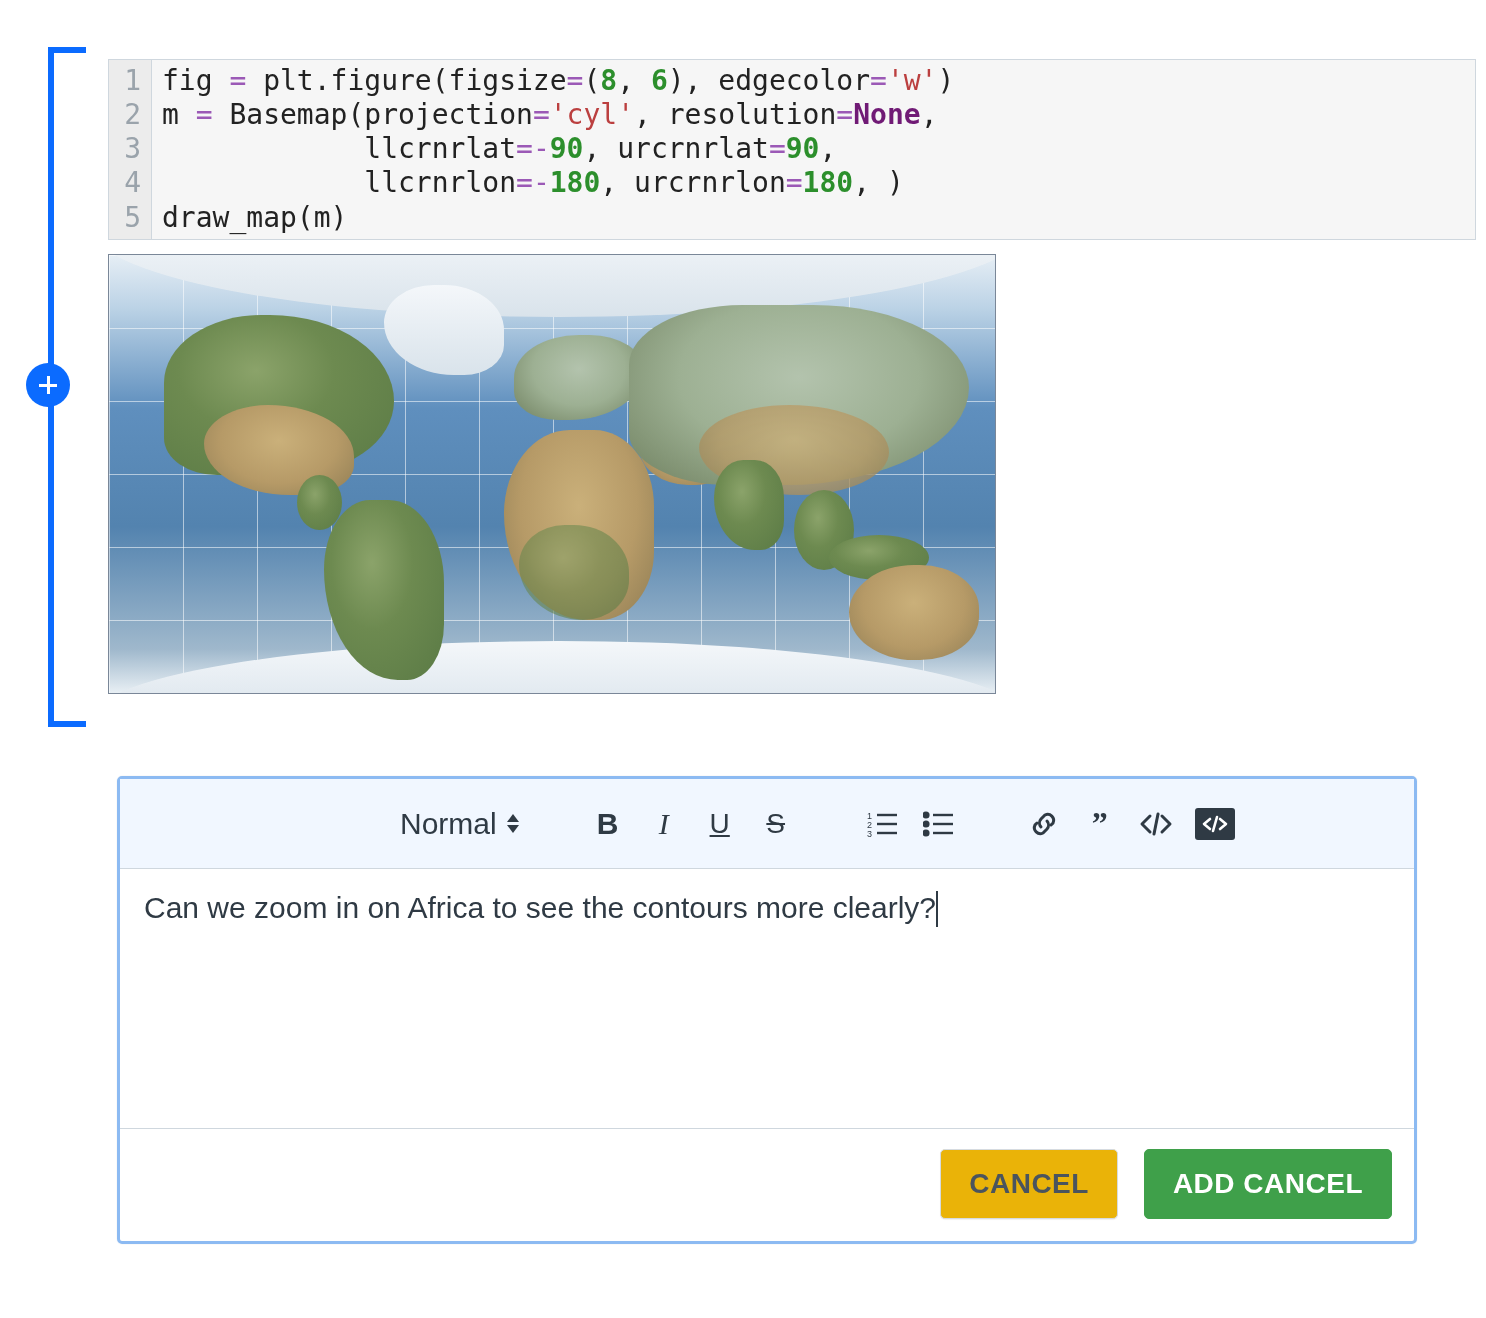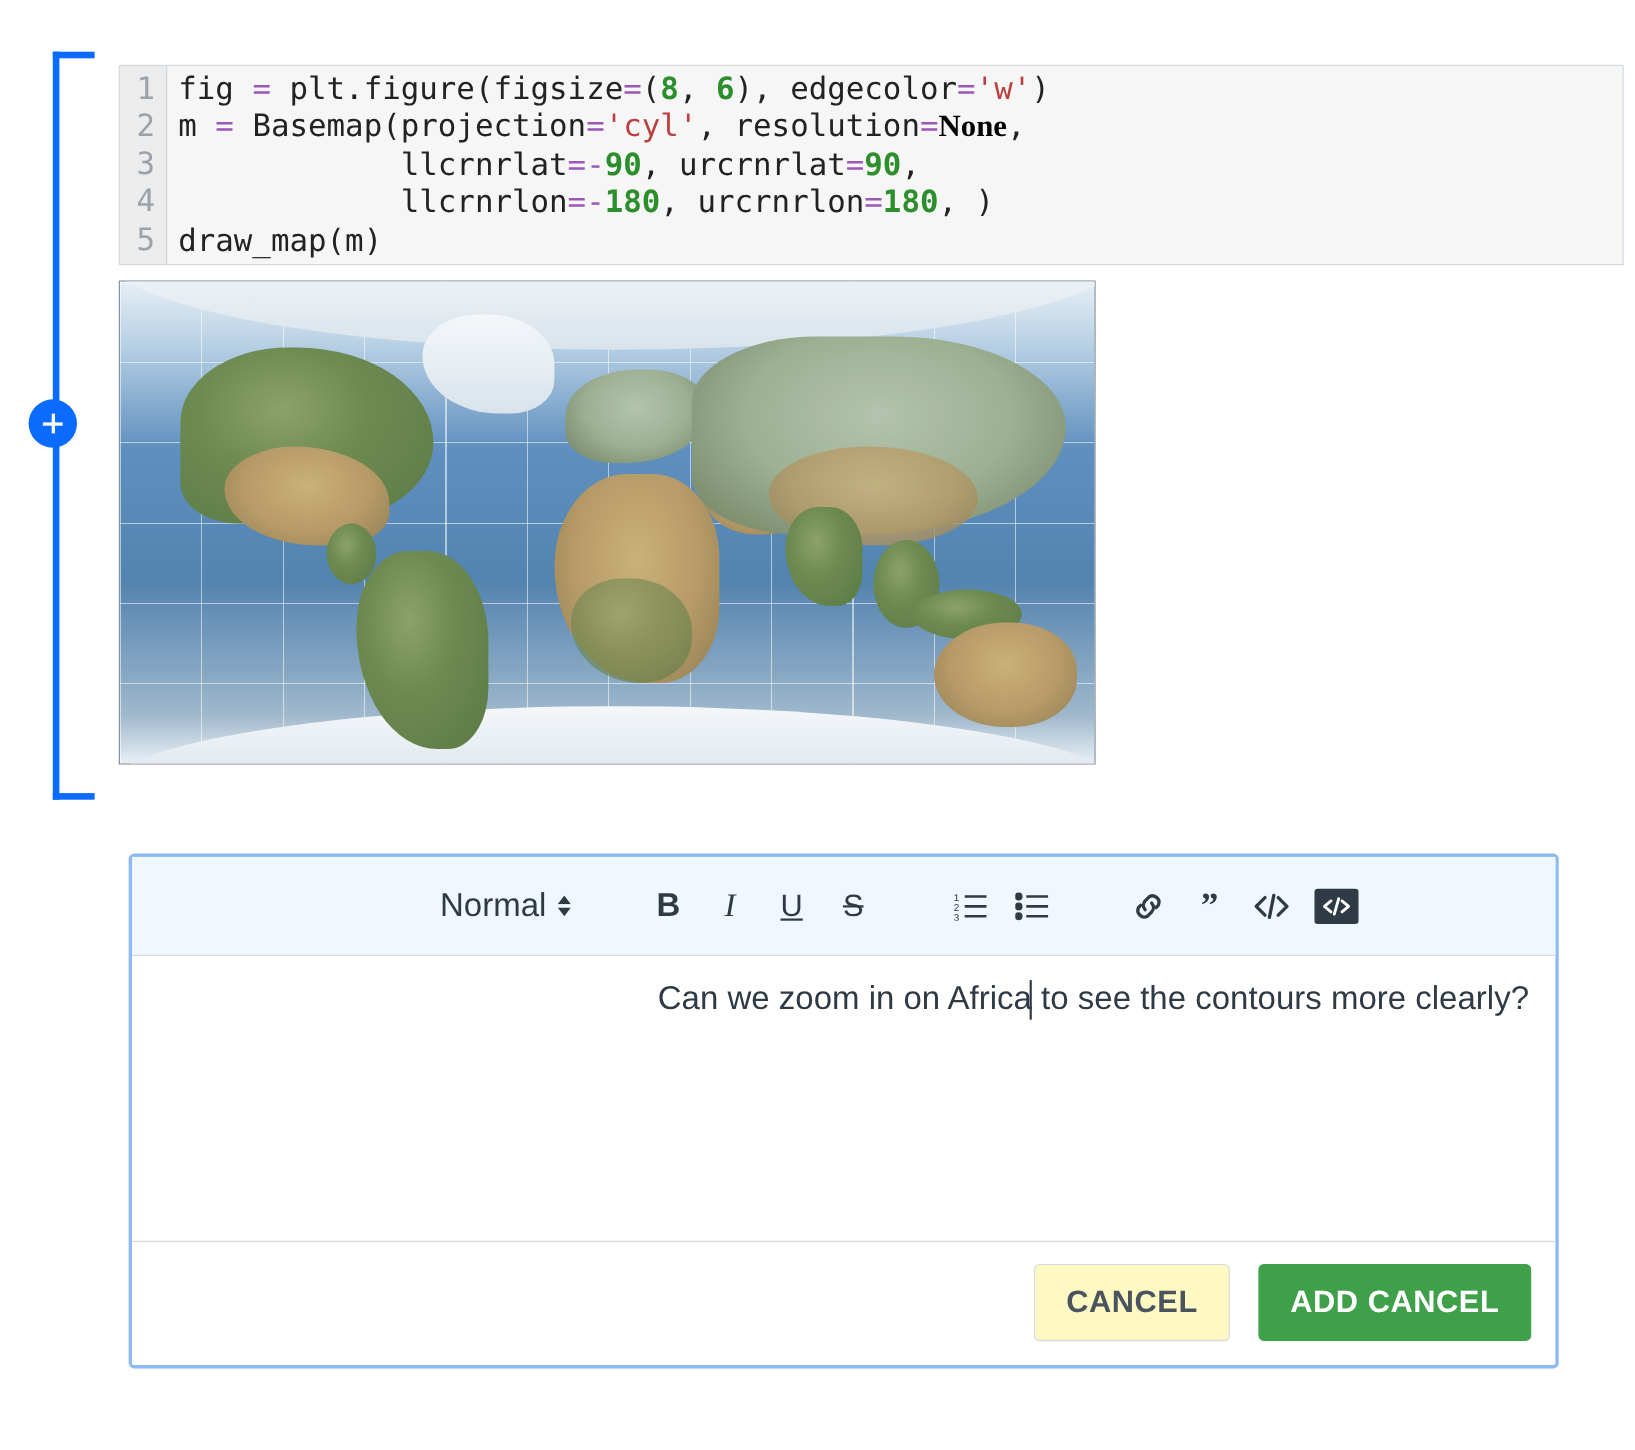--- a/index.html
+++ b/index.html
@@ -89,21 +89,21 @@
   .gutter div { min-width: 22px; }
   .code {
     padding: 4px 10px;
     white-space: pre;
     color: #222;
     flex: 1;
   }
   .tok-op    { color: #9b59b6; }
   .tok-num   { color: #2c8f2c; font-weight: 600; }
   .tok-str   { color: #bb3f3f; }
-  .tok-const { color: #000000; font-weight: 700; font-family: Liberation Serif, serif; }
+  .tok-const { color: #701a75; font-weight: 700; }
   .tok-negop { color: #9b59b6; }
 
   
   .output-area {
     margin-top: 14px;
     padding: 0;
   }
   .map-frame {
     width: 888px;
     height: 440px;
@@ -167,21 +167,20 @@
     background:#2f3a44; color:#fff; border-radius:3px; width:40px; height:32px;
   }
 
   .comment-editor {
     min-height: 260px;
     padding: 22px 24px;
     font-size: 30px;
     color: #2f3a44;
     border-bottom: 1px solid #cfd7de;
     position: relative;
-    text-align: right;
   }
   .comment-editor .caret {
     position:absolute; top:22px; height:36px; width:0;
     border-left: 2px solid #2f3a44;
   }
 
   .comment-actions {
     display:flex;
     justify-content:flex-end;
     align-items:center;
@@ -191,21 +190,21 @@
   .btn {
     font-size: 28px;
     letter-spacing: 0.5px;
     font-weight: 600;
     padding: 18px 28px;
     border-radius: 5px;
     border: 1px solid transparent;
     cursor: pointer;
   }
   .btn-cancel {
-    background:#fef9c3;
+    background:#eab308;
     border-color:#d6dbe0;
     color:#4a545e;
     box-shadow: 0 1px 1px rgba(0,0,0,0.06);
   }
   .btn-primary {
     background:#3fa04a;
     border-color:#3fa04a;
     color:#fff;
   }
 

